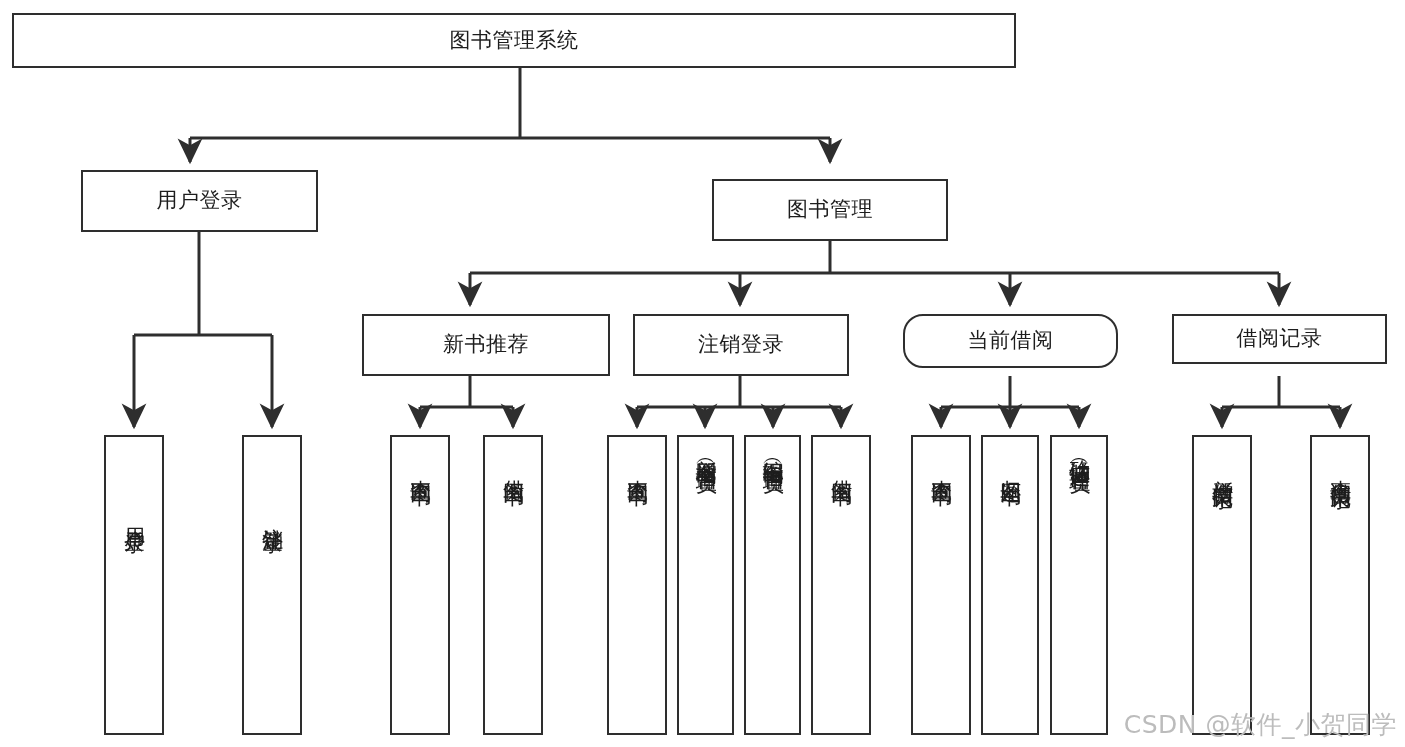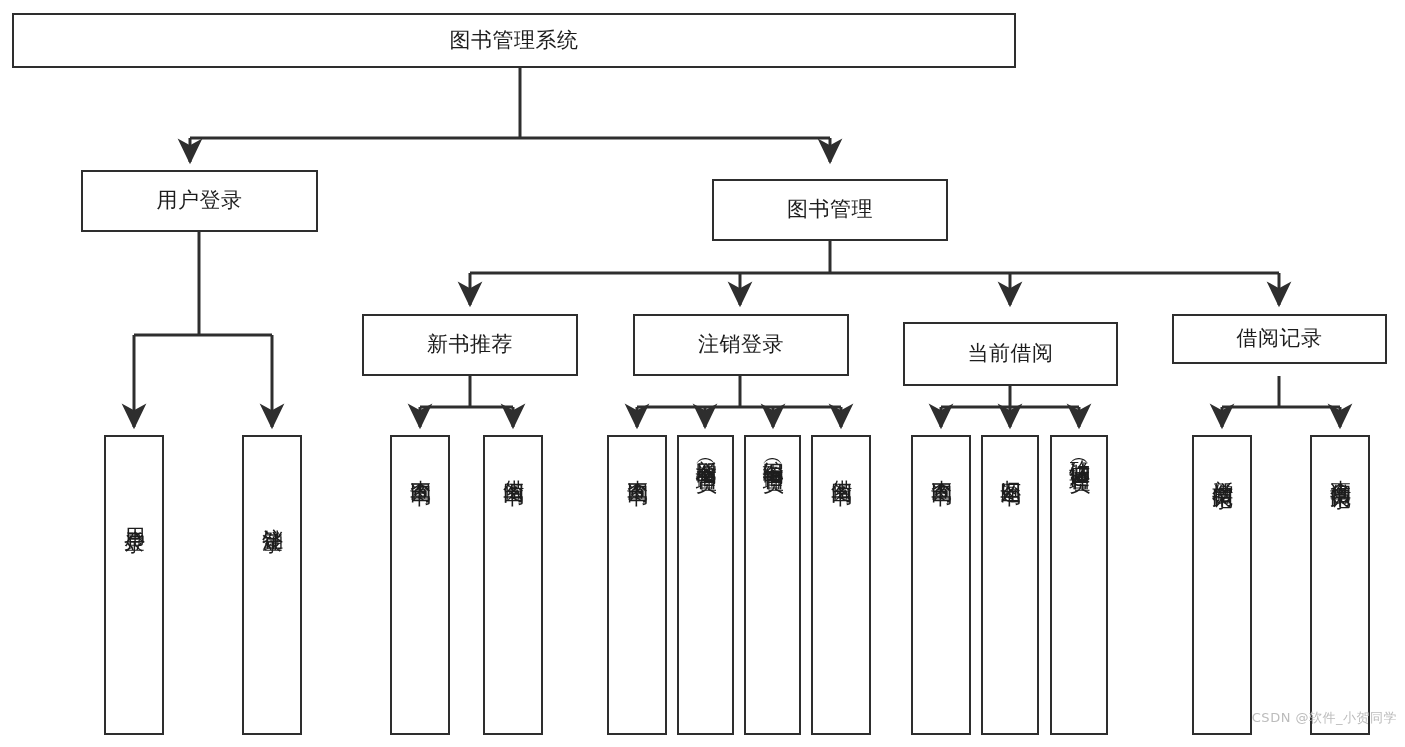--- a/index.html
+++ b/index.html
@@ -67,22 +67,22 @@
   
   .node.vert.short {
     padding-top: 74px;
   }
   .node.vert.mid {
     padding-top: 26px;
   }
   #watermark {
     position: absolute;
     right: 8px;
-    bottom: 20px;
-    font-size: 13px;
+    bottom: 6px;
+    font-size: 25px;
     color: #bcbcbc;
     white-space: pre;
     letter-spacing: 0.5px;
   }
 </style>
 </head>
 <body>
 
 <div id="diagram-canvas">
 
@@ -141,27 +141,27 @@
     <span class="node-label">图书管理系统</span>
   </div>
 
   <div class="node horiz" style="left:81px; top:170px; width:237px; height:62px;">
     <span class="node-label">用户登录</span>
   </div>
   <div class="node horiz" style="left:712px; top:170px; width:236px; height:62px;margin-top:9px;">
     <span class="node-label">图书管理</span>
   </div>
 
-  <div class="node horiz" style="left:362px; top:314px; width:216px; height:62px;">
+  <div class="node horiz" style="left:362px; top:314px; width:248px; height:62px;">
     <span class="node-label">新书推荐</span>
   </div>
   <div class="node horiz" style="left:633px; top:314px; width:216px; height:62px;">
     <span class="node-label">注销登录</span>
   </div>
-  <div class="node horiz" style="left:903px; top:322px; width:215px; height:64px;">
+  <div class="node horiz" style="left:903px; top:314px; width:215px; height:54px;border-radius:20px;">
     <span class="node-label">当前借阅</span>
   </div>
   <div class="node horiz" style="left:1172px; top:314px; width:215px; height:50px;">
     <span class="node-label">借阅记录</span>
   </div>
 
   <div class="node vert short" style="left:104px; top:435px; width:60px; height:300px;">
     <span class="node-label">用户登录</span>
   </div>
   <div class="node vert short" style="left:242px; top:435px; width:60px; height:300px;">

